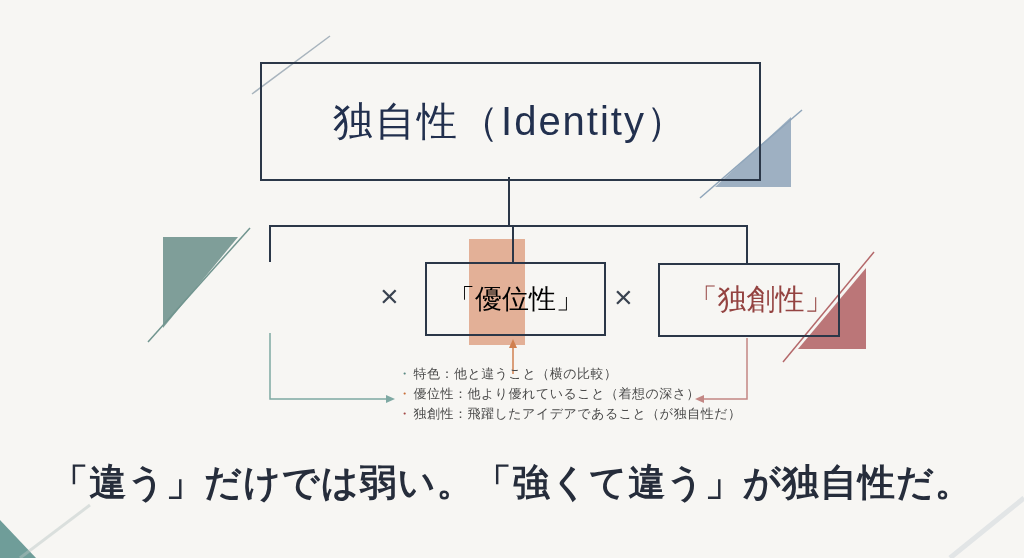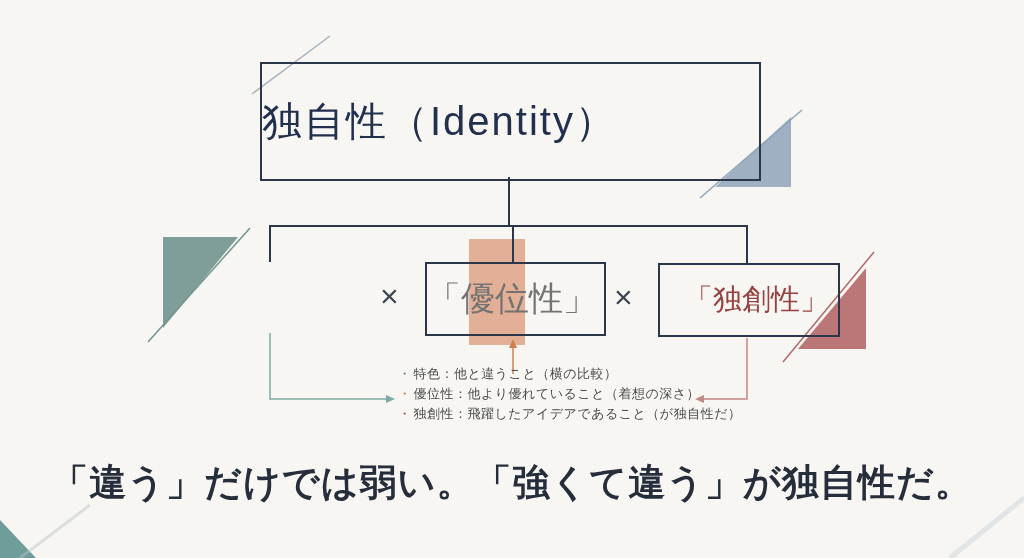--- a/index.html
+++ b/index.html
@@ -25,37 +25,37 @@
   }
   .decor-layer { z-index: 0; }
   .arrow-layer { z-index: 5; }
 
   .box {
     position: absolute;
     border: 2px solid #2b3748;
     background: transparent;
     display: flex;
     align-items: center;
-    justify-content: flex-start;
+    justify-content: center;
     z-index: 3;
   }
   .title-box {
     left: 260px; top: 62px; width: 497px; height: 115px;
   }
   .title-box .label {
     font-size: 40px;
     color: #22304e;
     letter-spacing: 2px;
     font-weight: 500;
   }
   .factor-box { height: 70px; }
   .factor-feature { left: 178px; top: 261px; width: 184px; }
   .factor-feature .label { color: #49766f; font-size: 34px; font-weight: 500; }
   .factor-superiority { left: 425px; top: 262px; width: 177px; }
-  .factor-superiority .label { color: #737373; font-size: 34px; font-weight: 500; }
+  .factor-superiority .label { color: #000000; font-size: 27px; font-weight: 500; }
   .factor-originality { left: 658px; top: 263px; width: 178px; }
   .factor-originality .label { color: #944341; font-size: 29px; font-weight: 500; margin-left: 24px; }
 
   .highlight {
     position: absolute;
     left: 469px; top: 239px; width: 56px; height: 106px;
     background: #d3764a;
     opacity: 0.55;
     z-index: 1;
   }

